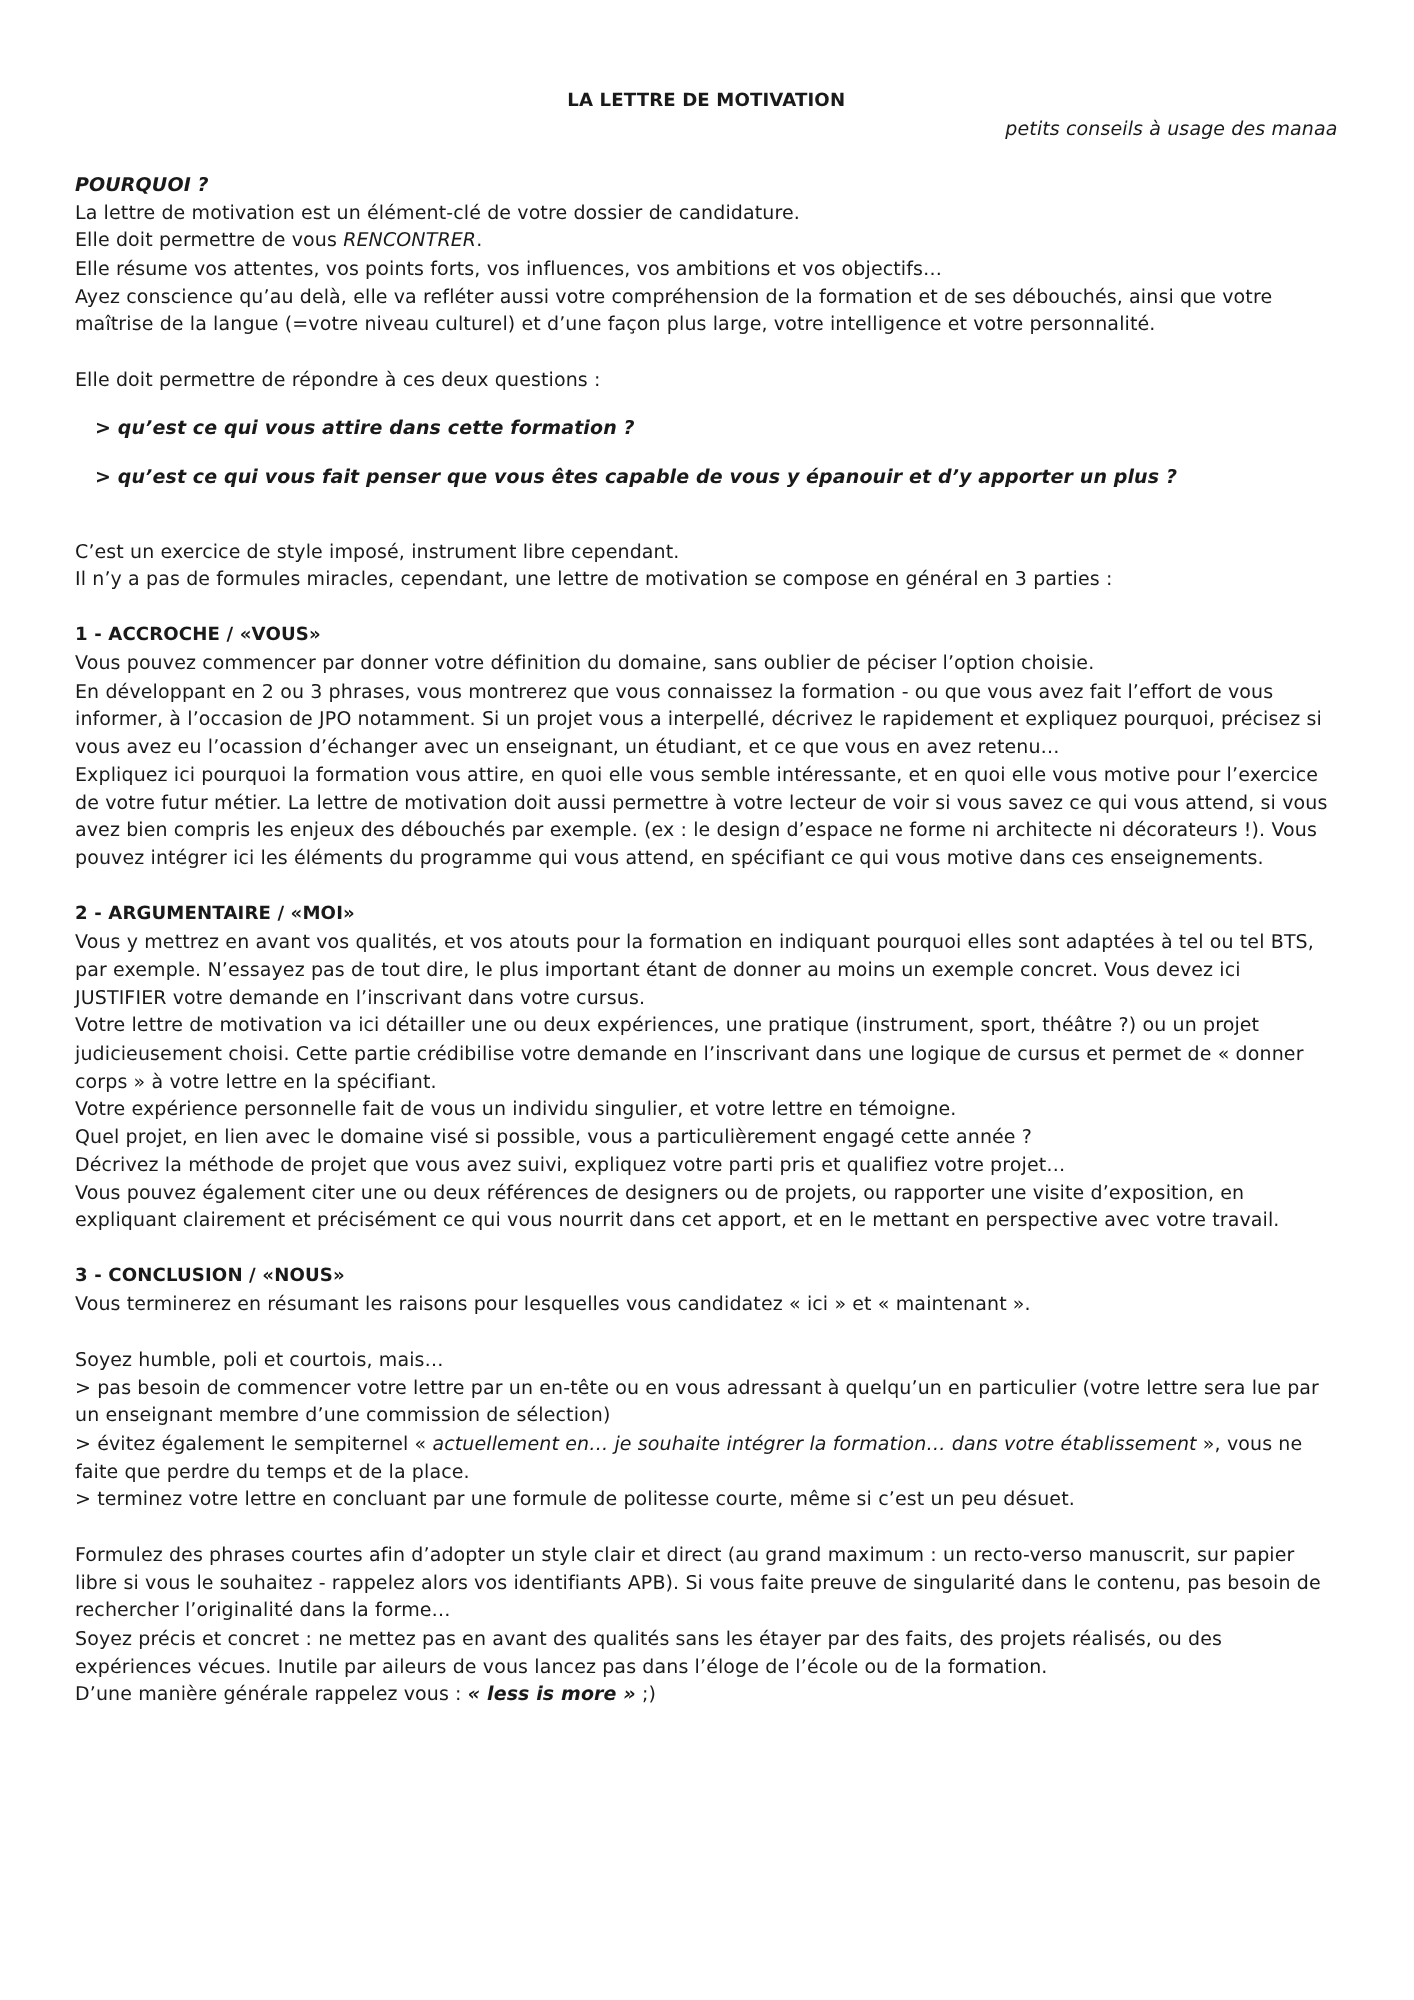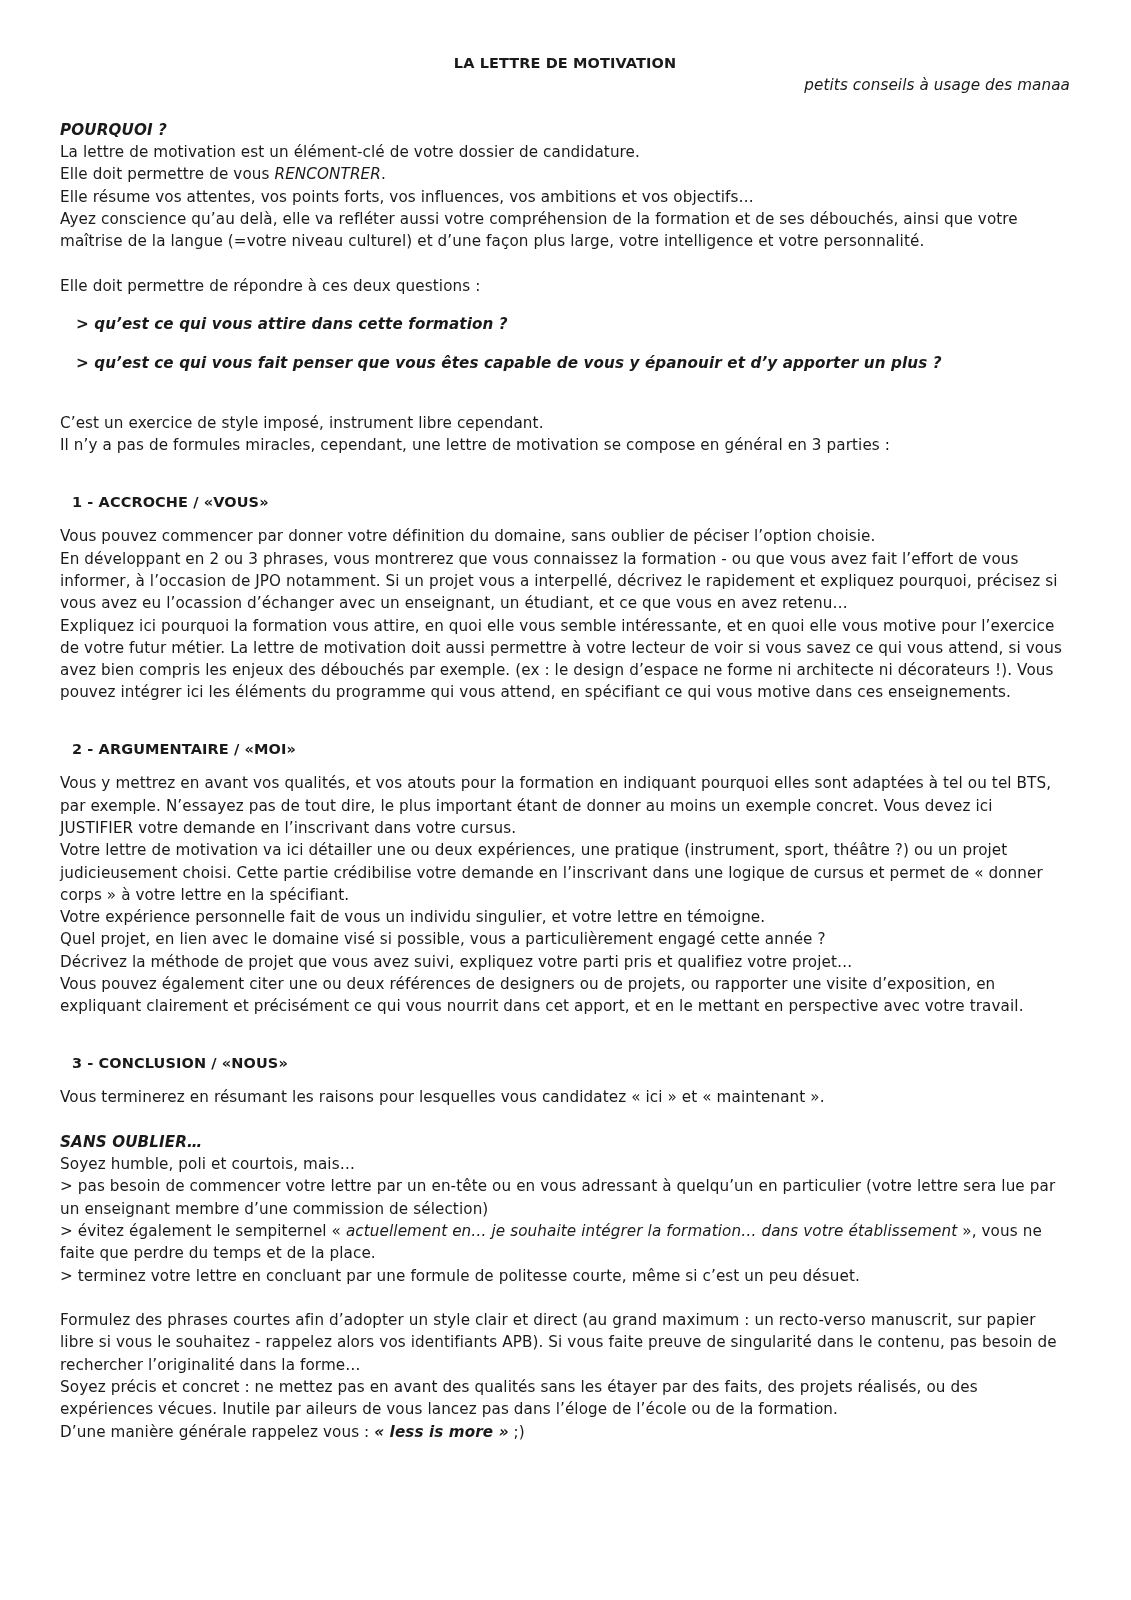--- a/index.html
+++ b/index.html
@@ -1,23 +1,23 @@
 <!DOCTYPE html>
 <html><head>
 <meta charset="utf-8">
 <style>
   html, body { margin:0; padding:0; background:#ffffff; }
   body { width:1131px; height:1600px; position:relative; overflow:hidden;
          font-family:"DejaVu Sans", sans-serif; color:#1a1a1a; }
-  .page { position:absolute; left:60px; top:52px; width:1010px; font-size:15.2px; line-height:22.3px; letter-spacing:0.1px; }
+  .page { position:absolute; left:60px; top:70px; width:1010px; font-size:15.2px; line-height:22.3px; letter-spacing:0.1px; }
   .title { text-align:center; font-weight:bold; font-size:14.5px; margin:0; }
   .subtitle { text-align:right; font-style:italic; margin:0; }
   .gap { height:22.3px; }
   .h-ital { font-weight:bold; font-style:italic; margin:0; }
-  .h-bold { font-weight:bold; margin:12px; font-size:14.5px; }
+  .h-bold { font-weight:bold; margin:0; font-size:14.5px; }
   p { margin:0; }
   .q { font-weight:bold; font-style:italic; margin:16px; }
   em { font-style:italic; }
   strong { font-weight:bold; }
 </style>
 </head>
 <body>
 
 <div class="page">
   <p class="title">LA LETTRE DE MOTIVATION</p>
@@ -62,21 +62,20 @@
   </section>
   <div class="gap"></div>
 
   <section>
     <p class="h-bold">3 - CONCLUSION / «NOUS»</p>
     <p>Vous terminerez en résumant les raisons pour lesquelles vous candidatez « ici » et « maintenant ».</p>
   </section>
   <div class="gap"></div>
 
   <section>
-    <p class="h-ital">SANS OUBLIER…</p>
     <p>Soyez humble, poli et courtois, mais…</p>
     <p>&gt; pas besoin de commencer votre lettre par un en-tête ou en vous adressant à quelqu’un en particulier (votre lettre sera lue par un enseignant membre d’une commission de sélection)</p>
     <p><span>&gt; évitez également le sempiternel « </span><em>actuellement en… je souhaite intégrer la formation… dans votre établissement</em><span> », vous ne faite que perdre du temps et de la place.</span></p>
     <p>&gt; terminez votre lettre en concluant par une formule de politesse courte, même si c’est un peu désuet.</p>
   </section>
   <div class="gap"></div>
 
   <section>
     <p>Formulez des phrases courtes afin d’adopter un style clair et direct (au grand maximum : un recto-verso manuscrit, sur papier libre si vous le souhaitez - rappelez alors vos identifiants APB). Si vous faite preuve de singularité dans le contenu, pas besoin de rechercher l’originalité dans la forme…</p>
     <p>Soyez précis et concret : ne mettez pas en avant des qualités sans les étayer par des faits, des projets réalisés, ou des expériences vécues. Inutile par aileurs de vous lancez pas dans l’éloge de l’école ou de la formation.</p>

